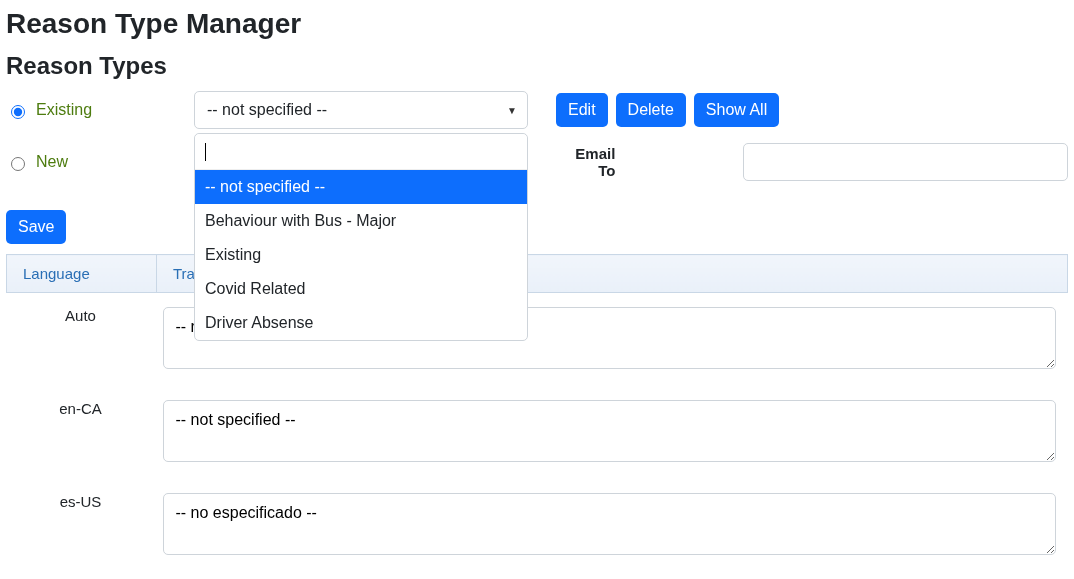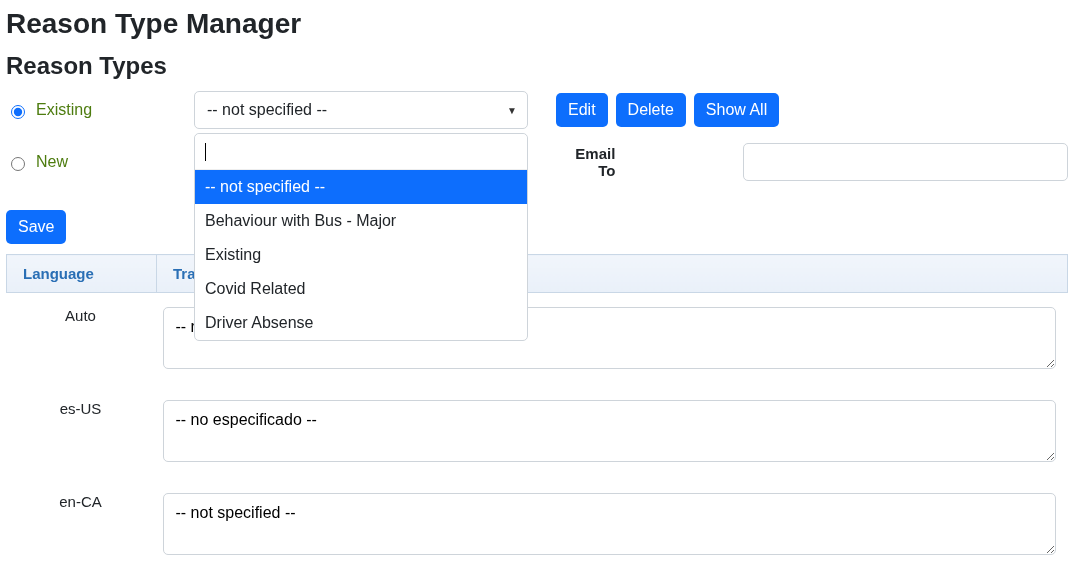--- a/index.html
+++ b/index.html
@@ -20,21 +20,21 @@
     .select-wrap { position: relative; width: 334px; }
     .select-box { width: 334px; height: 38px; border: 1px solid #ced4da; border-radius: 5px; display: flex; align-items: center; padding: 0 12px; position: relative; background: #fff; }
     .select-box .caret { position: absolute; right: 10px; top: 50%; transform: translateY(-50%); font-size: 10px; color: #333; }
     .btn { border: none; border-radius: 5px; padding: 8px 12px; font-size: 16px; cursor: pointer; color: #fff; background: #0d6efd; }
     .btn-row { display: flex; gap: 8px; margin-left: 20px; }
     .row2 { margin-top: 8px; }
     .email-label { font-weight: 700; margin-left: 28px; font-size: 15px; text-align: right; }
     .email-input { margin-left: 120px; width: 330px; height: 38px; border: 1px solid #ced4da; border-radius: 5px; padding: 0 10px; }
     .save-wrap { margin-top: 26px; }
     .tbl { width: 100%; border-collapse: collapse; margin-top: 10px; }
-    .tbl thead th { background: linear-gradient(#f1f5fb,#e9f0f9); color: #2a6fb5; font-weight: 700; text-align: left; padding: 10px 16px; border: 1px solid #c9d7e6; font-size: 15px; margin-top: 15px; }
+    .tbl thead th { background: linear-gradient(#f1f5fb,#e9f0f9); color: #2a6fb5; font-weight: 400; text-align: left; padding: 10px 16px; border: 1px solid #c9d7e6; font-size: 15px; margin-top: 15px; }
     .tbl thead th:first-child { width: 150px; }
     .tbl tbody td { padding: 14px 12px 14px 6px; vertical-align: top; font-size: 15px; }
     .tbl tbody td:first-child { width: 150px; padding-left: 10px; text-align: center; }
     .ta { width: 100%; height: 62px; border: 1px solid #ced4da; border-radius: 5px; padding: 10px 12px; font-family: inherit; font-size: 16px; resize: both; }
     .thead-border { border-top: 1px solid #888; }
     .dropdown-panel { position: absolute; top: 42px; left: 0; width: 334px; border: 1px solid #ced4da; border-radius: 5px; background: #fff; z-index: 10; }
     .dd-search { width: 100%; height: 36px; border: none; border-bottom: 1px solid #eee; padding: 0 10px; font-size: 15px; outline: none; border-radius: 5px 5px 0 0; }
     .dd-list { max-height: 240px; overflow-y: scroll; }
     .dd-item { padding: 8px 10px; font-size: 16px; cursor: pointer; }
     .dd-item.active { background: #0d6efd; color: #fff; }
@@ -103,25 +103,25 @@
       <th>Language</th>
       <th>Translated Text</th>
     </tr>
   </thead>
   <tbody id="tbody" class="thead-border">
       <tr>
         <td>Auto</td>
         <td><textarea class="ta" style="">-- not specified --</textarea></td>
       </tr>
       <tr>
+        <td>en-CA</td>
+        <td><textarea class="ta" style="">-- not specified --</textarea></td>
+      </tr>
+      <tr>
         <td>es-US</td>
         <td><textarea class="ta" style="">-- no especificado --</textarea></td>
-      </tr>
-      <tr>
-        <td>en-CA</td>
-        <td><textarea class="ta" style="">-- not specified --</textarea></td>
       </tr>
       <tr>
         <td>fr-CA</td>
         <td></td>
       </tr>
     </tbody>
 </table>
 
 </body></html>

